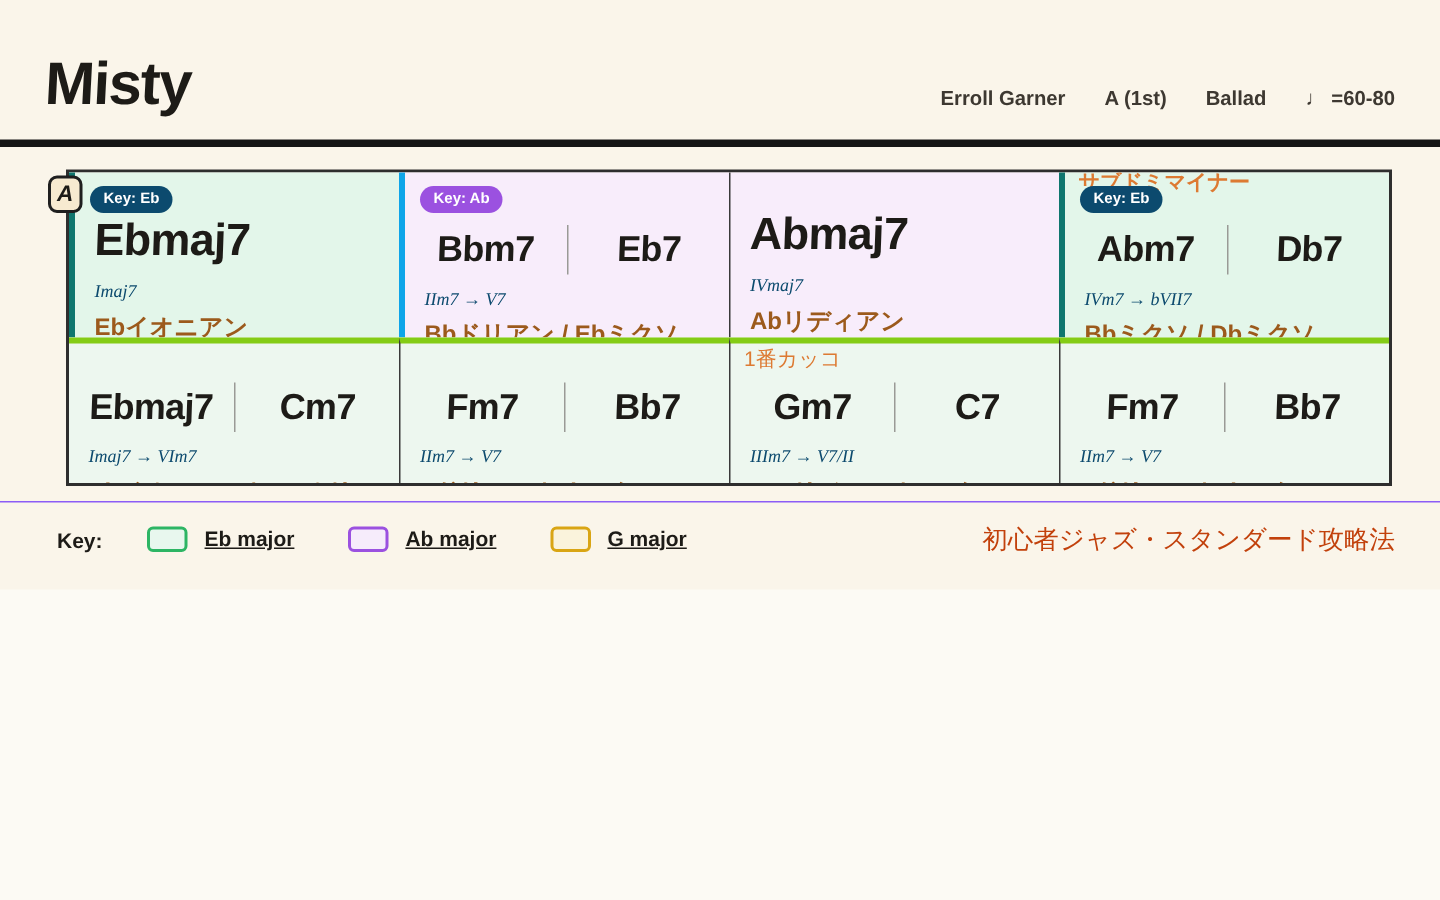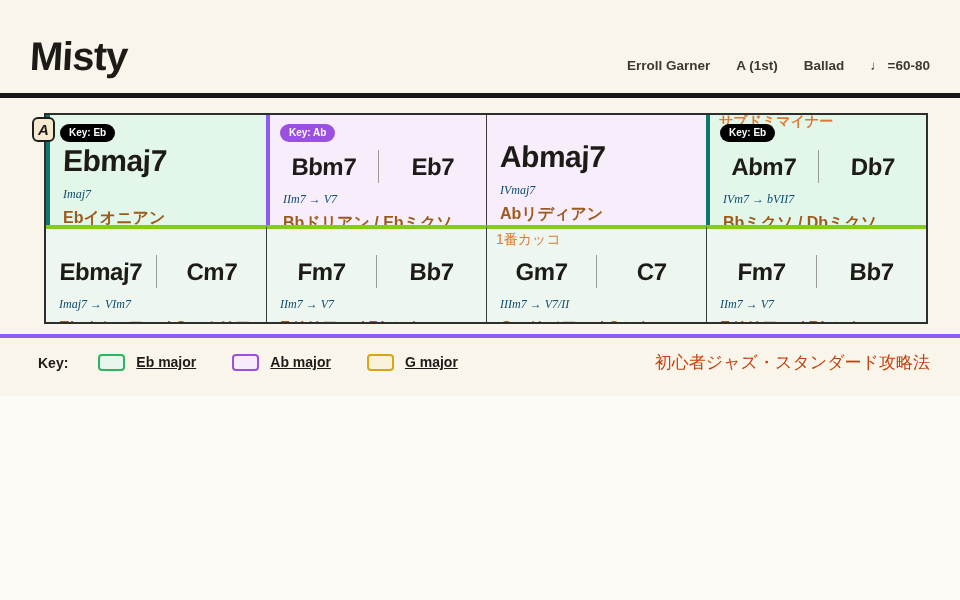--- a/index.html
+++ b/index.html
@@ -37,34 +37,34 @@
     border:2px solid #2e2e2e;
     display:grid;
     grid-template-columns:repeat(4, 1fr);
     grid-template-rows:110px 97px;
     background:#faf5ea;
   }
   .cell { position:relative; overflow:hidden; display:flex; flex-direction:column; }
   .cell.bl-thin  { border-left:1px solid #3a3a3a; }
   .cell.bt       { border-top:4px solid #84cc16; }
   .cell.accent-green  { border-left:4px solid #0f766e; }
-  .cell.accent-purple { border-left:4px solid #8b5cf6; }
+  .cell.accent-purple { border-left:4px solid #0ea5e9; }
   .bg-mint     { background:#e3f6ea; }
   .bg-lav      { background:#f8edfb; }
   .bg-palemint { background:#edf7ef; }
 
   .badge-row { height:27px; padding:7px 0 0 10px; }
   .key-badge {
     position:relative; z-index:2;
     display:inline-block;
     font-size:10px; font-weight:bold; color:#fff;
     padding:3px 9px 4px 9px;
     border-radius:10px;
   }
-  .key-badge.green  { background:#000000; }
+  .key-badge.green  { background:#0c4a6e; }
   .key-badge.purple { background:#9b51e0; }
 
   .annotation {
     position:absolute; top:-2px; left:9px; z-index:1;
     font-size:14px; color:#dd7a32; white-space:nowrap; font-weight:bold;
   }
   .annotation.inrow2 { top:2px; font-weight:normal; }
 
   .chord-line { flex:0 0 auto; }
   .chord-single {
@@ -96,21 +96,21 @@
     background:#f7ead0;
     border:2px solid #1f1f1f;
     border-radius:6px;
     display:flex; align-items:center; justify-content:center;
     font-size:15px; font-weight:bold; font-style:italic;
   }
 
   
   .legend {
     margin-top:10px;
-    border-top:4px solid #8b5cf6;
+    border-top:1px solid #8b5cf6;
     padding:13px 30px 16px 38px;
     display:flex; align-items:center;
   }
   .legend-label { font-size:14px; font-weight:bold; margin-right:30px; }
   .legend-item { display:flex; align-items:flex-start; margin-right:36px;text-decoration:underline; }
   .swatch { width:27px; height:17px; border-radius:4px; margin-right:11px; }
   .swatch.green  { border:2.5px solid #2db564; background:#e8f7ee; }
   .swatch.purple { border:2.5px solid #9b51e0; background:#f6ecfb; }
   .swatch.gold   { border:2.5px solid #d9a514; background:#faf3dc; }
   .legend-item span { font-size:14px; font-weight:bold; }

